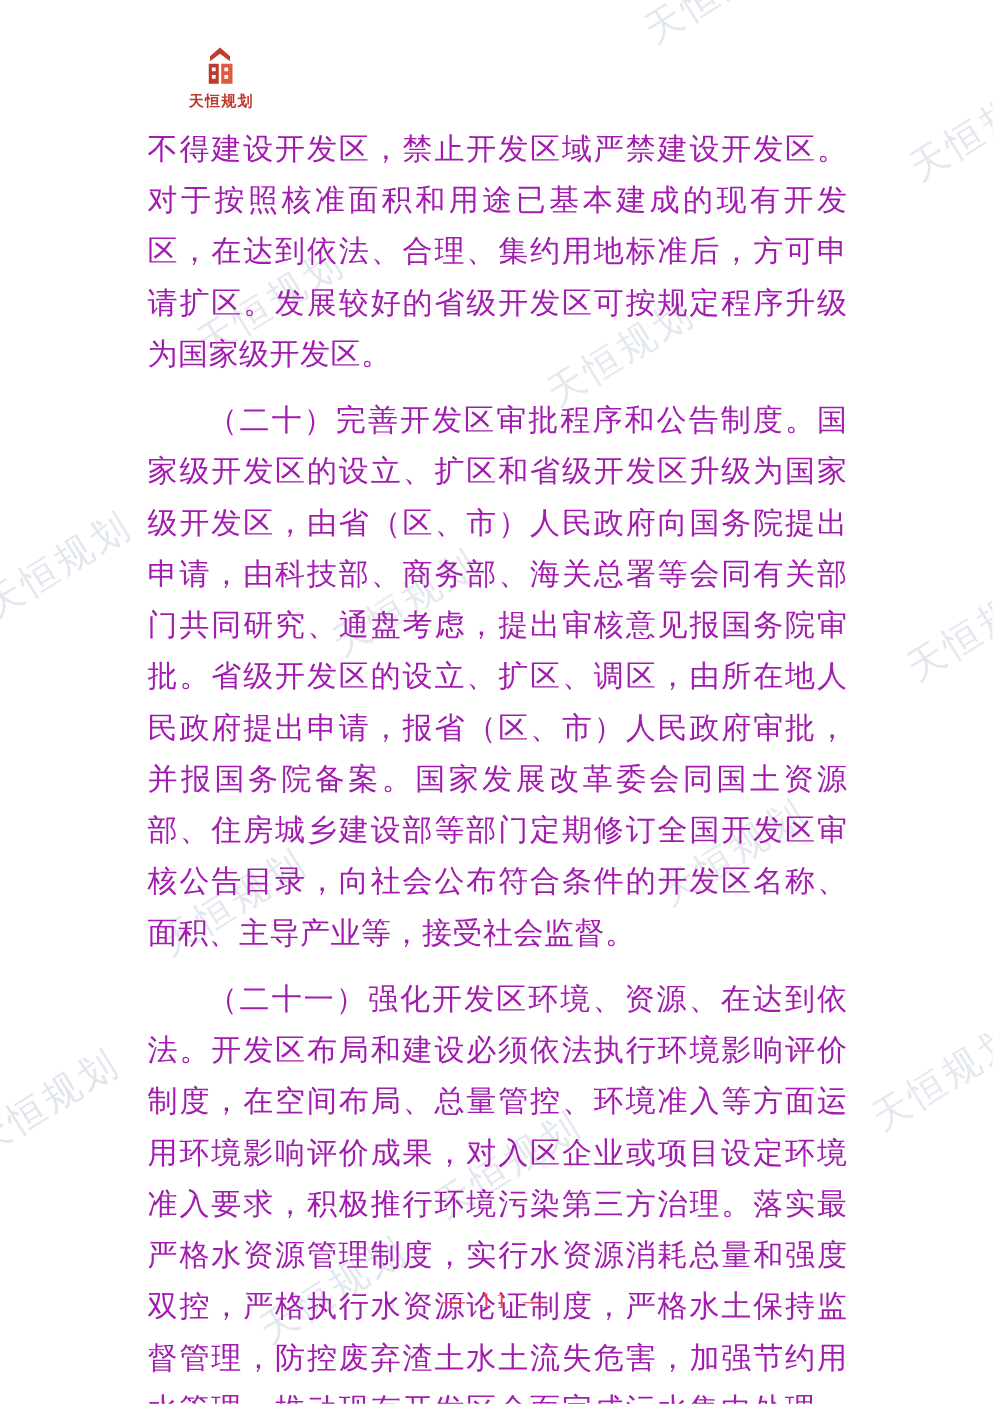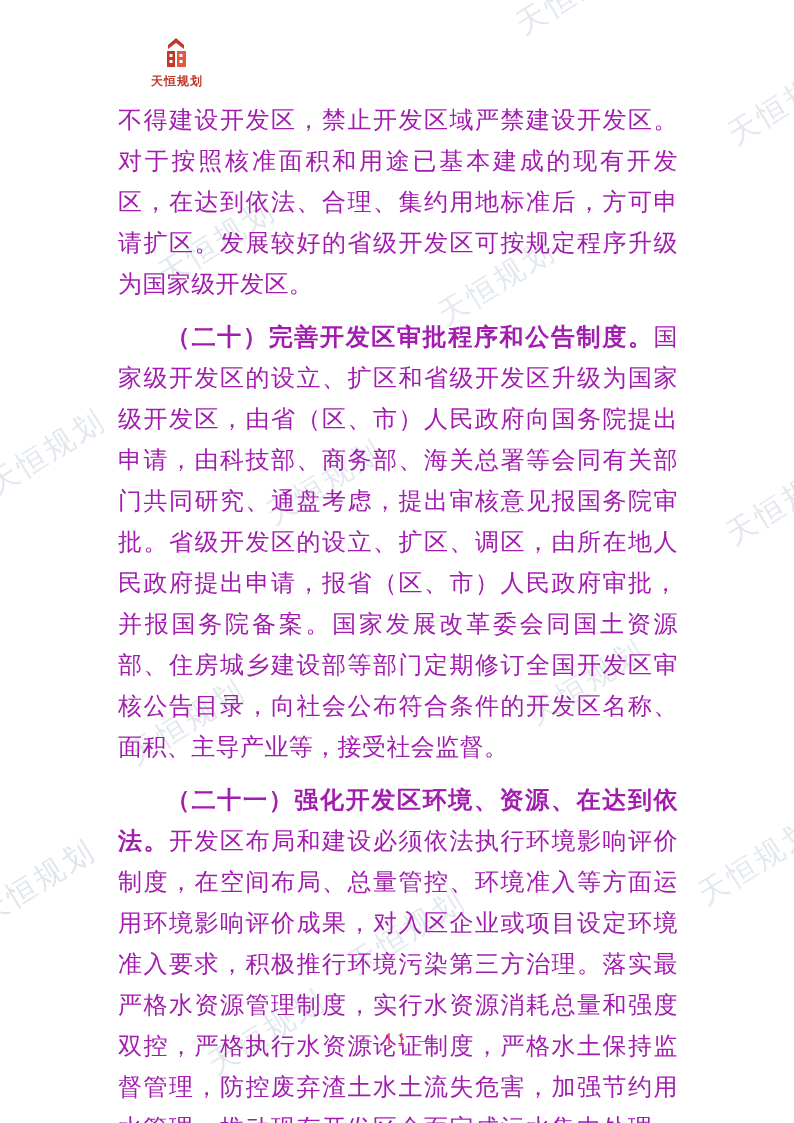--- a/index.html
+++ b/index.html
@@ -84,21 +84,21 @@
     letter-spacing: 0.4px;
     font-family: "Liberation Serif", "DejaVu Serif", serif;
   }
   .para.indent {
     text-indent: 2em;
   }
   .para.gap {
     margin-top: 12px;
   }
   .bold-lead {
-    font-weight: 700;
+    font-weight: 400;
   }
 
   
   .footer {
     position: absolute;
     left: 0;
     right: 0;
     top: 1030px;
     text-align: center;
     font-size: 18px;

